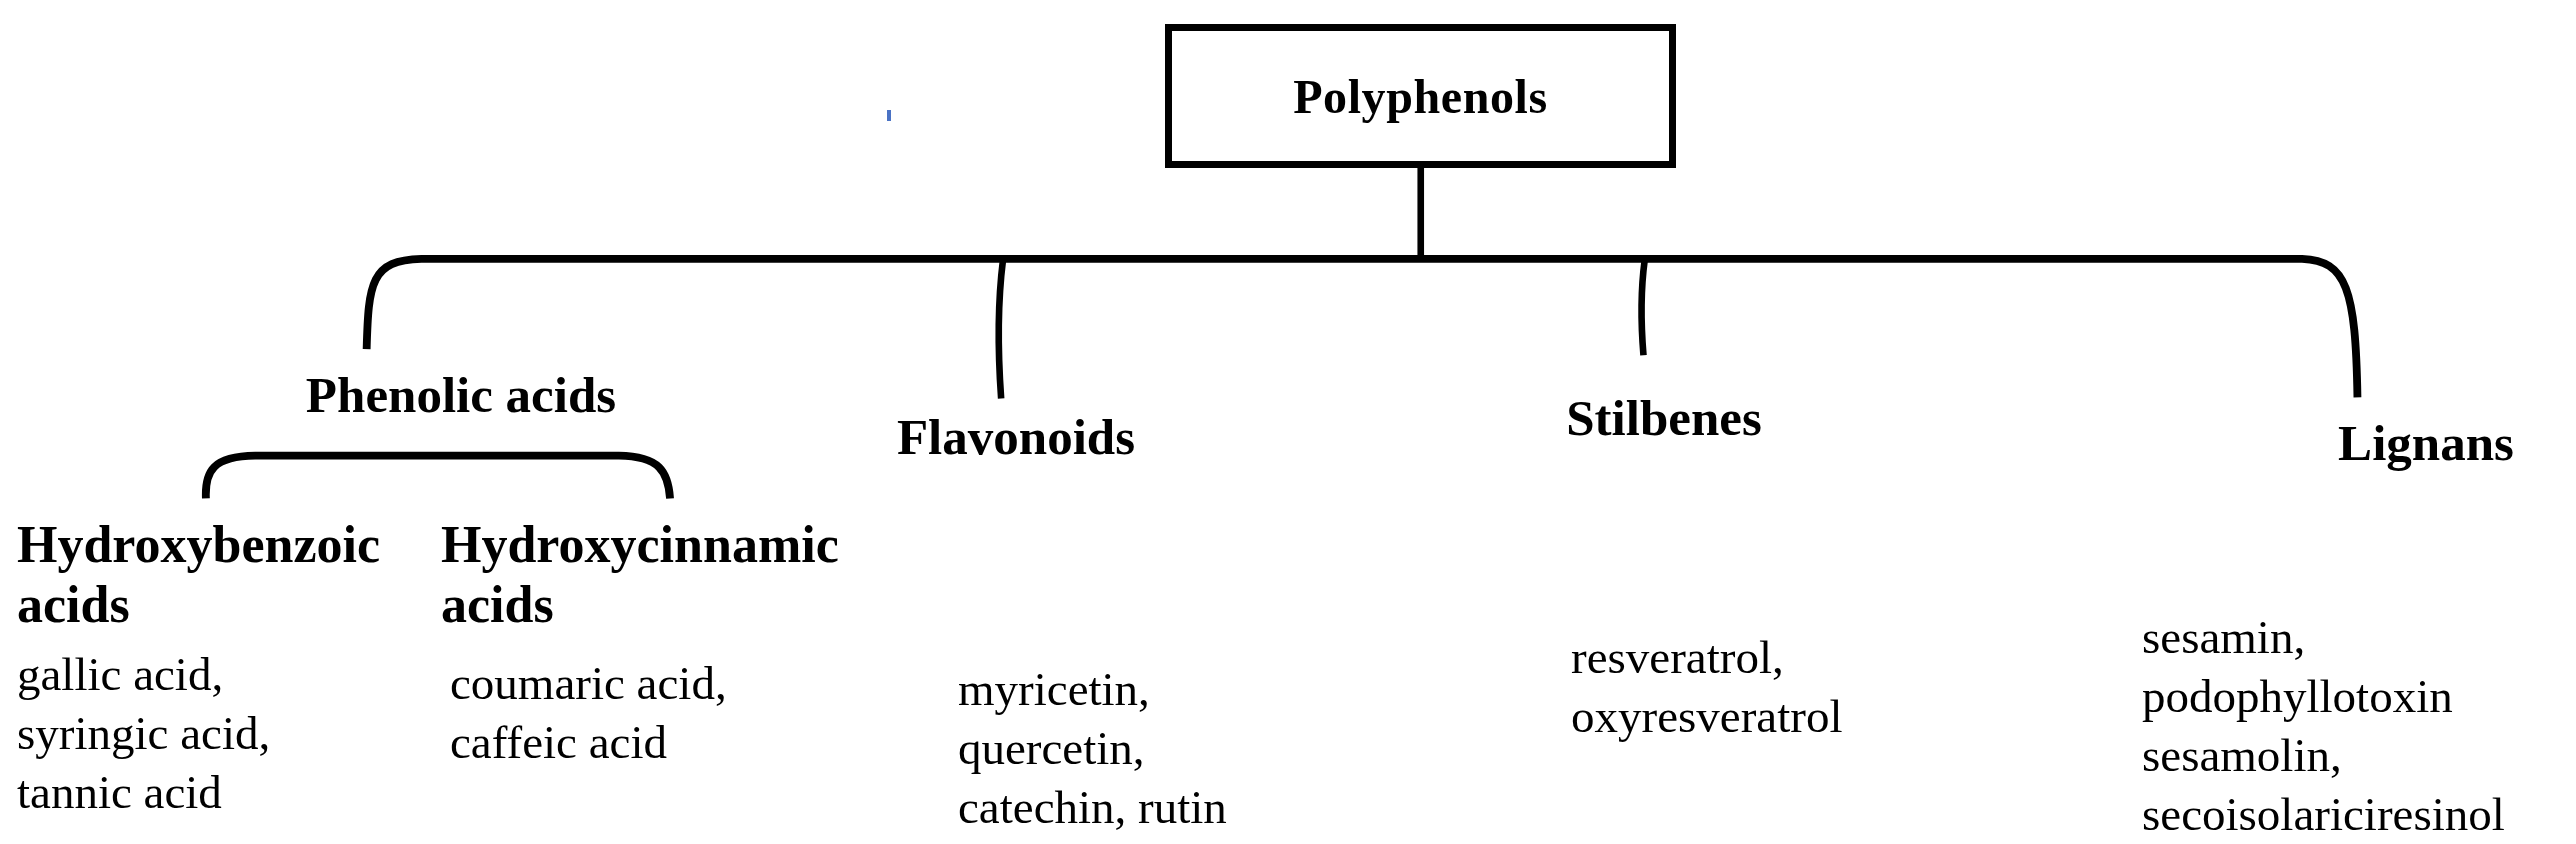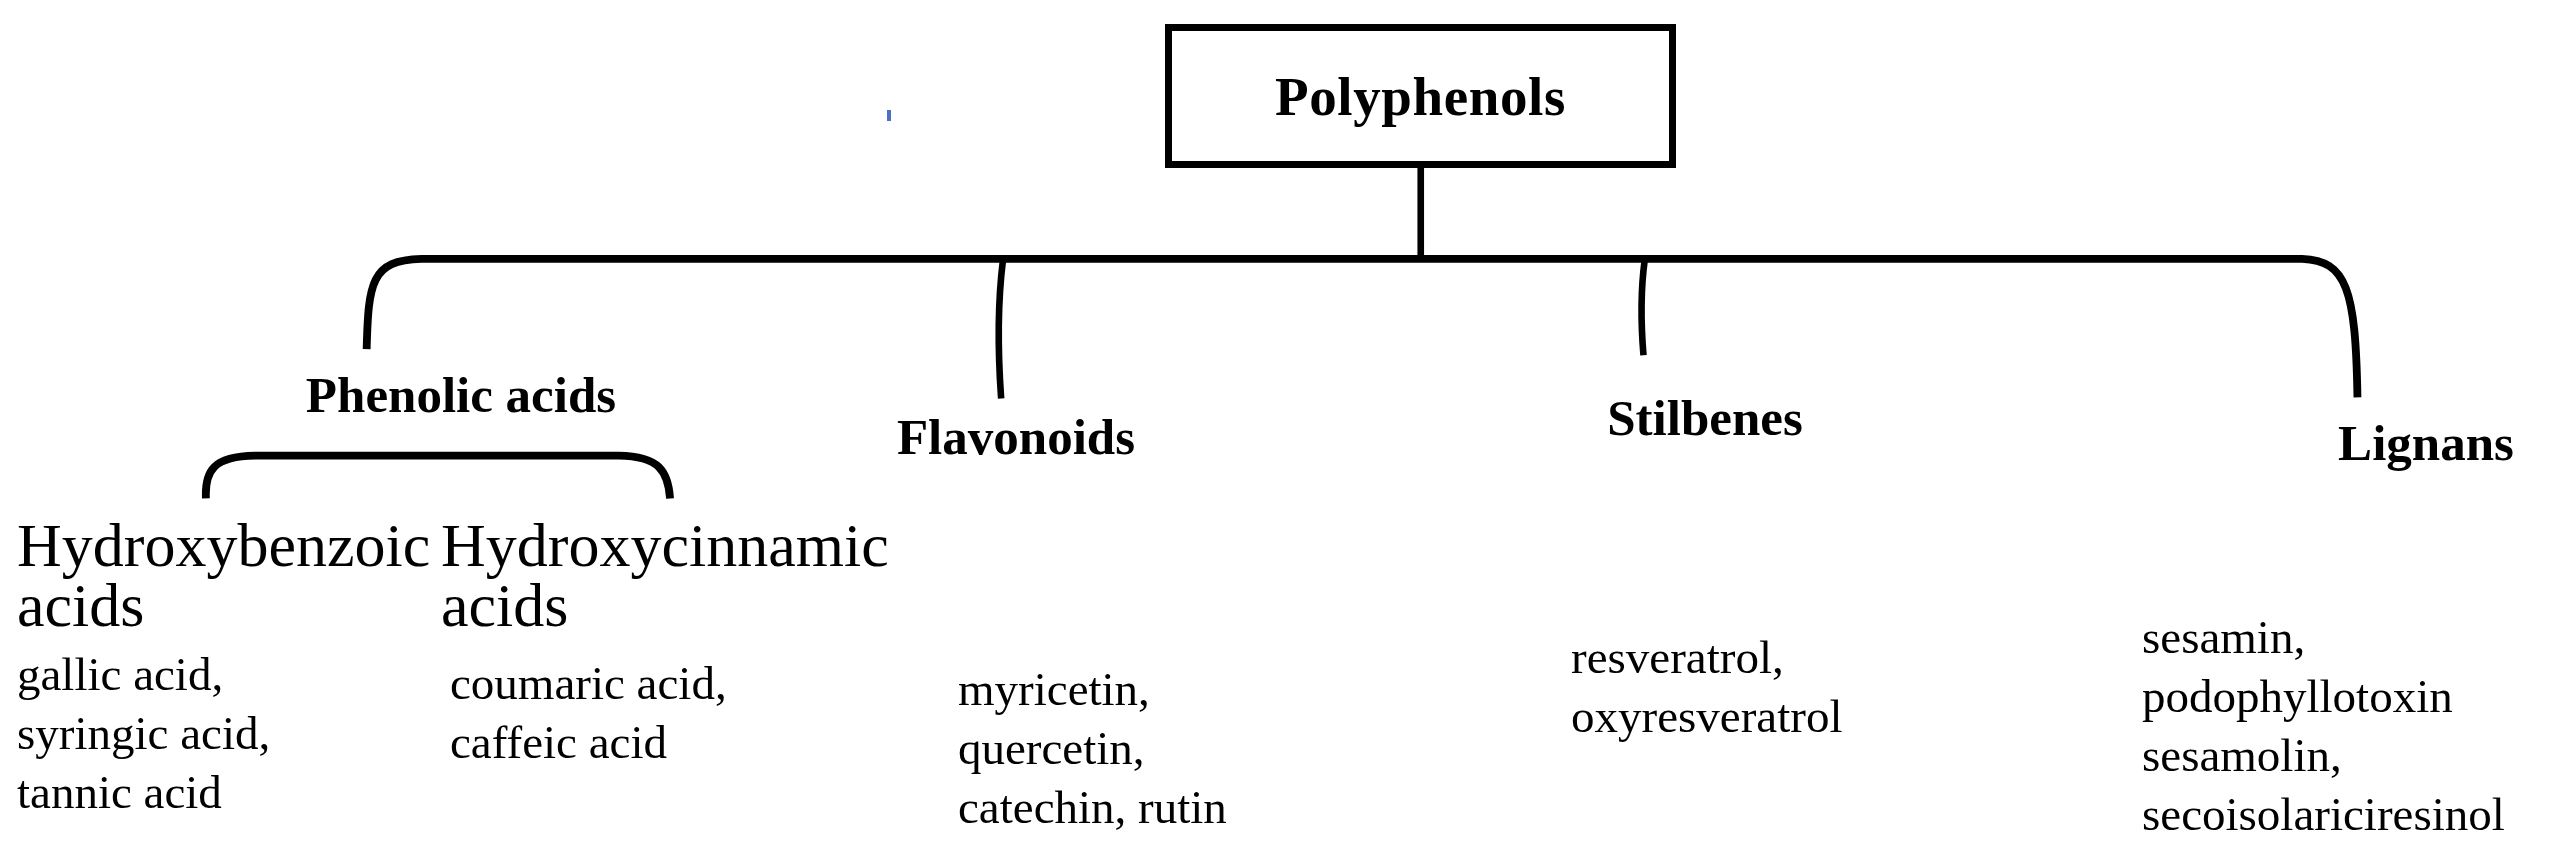--- a/index.html
+++ b/index.html
@@ -30,52 +30,52 @@
     position: absolute;
     left: 1165px; top: 24px;
     width: 511px; height: 144px;
     border: 7.8px solid #000000;
     box-sizing: border-box;
     display: flex;
     align-items: center;
     justify-content: center;
   }
   .root-title {
-    font-size: 55px;
+    font-size: 48px;
     font-weight: bold;
     letter-spacing: 0.6px;
     white-space: nowrap;
   }
 
   .cat-label {
     position: absolute;
     transform: translateX(-50%);
     font-size: 51px;
     font-weight: bold;
     white-space: nowrap;
   }
   .sub-label {
     position: absolute;
-    font-size: 62px;
-    font-weight: normal;
+    font-size: 52px;
+    font-weight: bold;
     line-height: 60px;
     white-space: nowrap;
   }
   .example-list {
     position: absolute;
     font-size: 47px;
     font-weight: normal;
     line-height: 59px;
     white-space: nowrap;
   }
   .line { white-space: nowrap; }
 
   #phenolic-label   { left: 461px;  top: 366px; }
   #flavonoids-label { left: 1016px; top: 408px; }
-  #stilbenes-label  { left: 1664px; top: 389px; margin-left: 41px; }
+  #stilbenes-label  { left: 1664px; top: 389px; }
   #lignans-label    { left: 2378px; top: 414px; margin-left: 48px; }
 
   #hydroxybenzoic-label  { left: 17px;  top: 515px; }
   #hydroxycinnamic-label { left: 441px; top: 515px; }
 
   #hydroxybenzoic-examples  { left: 17px;   top: 645px; }
   #hydroxycinnamic-examples { left: 444px;  top: 654px; margin-left: 6px; }
   #flavonoids-examples      { left: 958px; top: 660px; }
   #stilbenes-examples       { left: 1571px; top: 628px; }
   #lignans-examples         { left: 2142px; top: 608px; }

